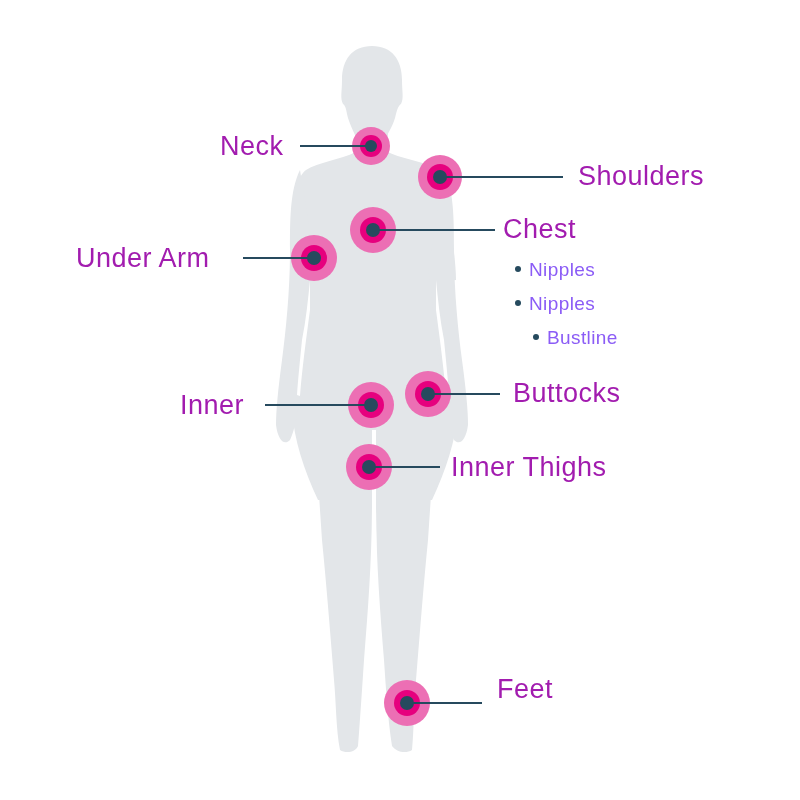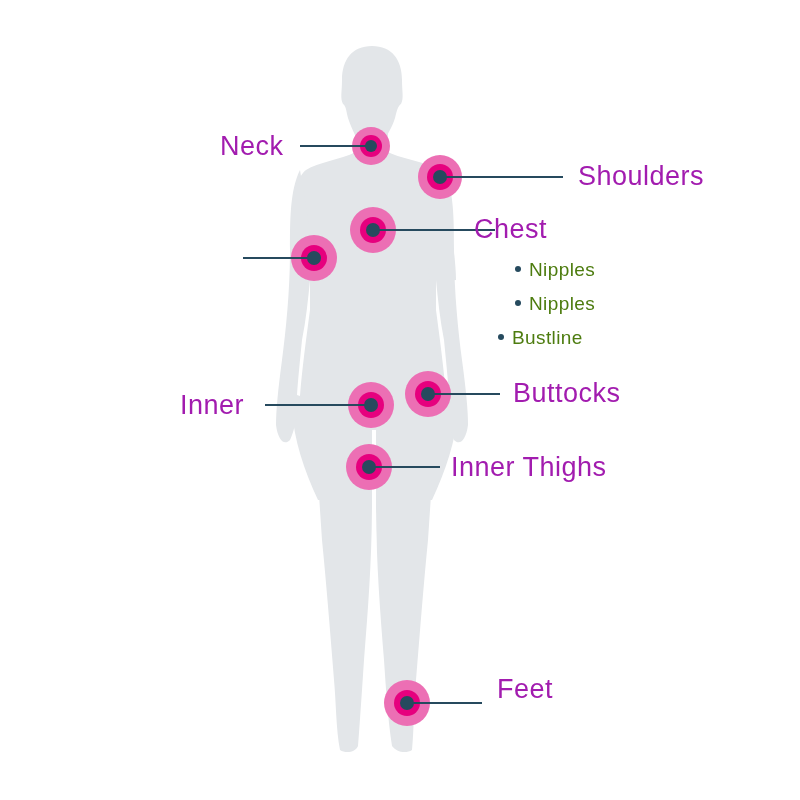--- a/index.html
+++ b/index.html
@@ -2,21 +2,21 @@
 <html><head>
   <meta charset="utf-8">
   <style>
     html, body { margin: 0; padding: 0; background: #ffffff; }
     body { width: 800px; height: 800px; position: relative; overflow: hidden;
            font-family: "Liberation Sans", "DejaVu Sans", sans-serif; }
     #stage { position: absolute; left: 0; top: 0; width: 800px; height: 800px; }
     svg.figure { position: absolute; left: 0; top: 0; }
     .label { position: absolute; color: #a21caf; font-size: 27px; line-height: 1;
              white-space: nowrap; letter-spacing: 0.5px; }
-    .sub { position: absolute; color: #4d7c0f; font-size: 19px; line-height: 1;
+    .sub { position: absolute; color: #8b5cf6; font-size: 19px; line-height: 1;
            white-space: nowrap; letter-spacing: 0.4px; }
     .sub .bullet { display: inline-block; width: 6px; height: 6px; border-radius: 50%;
                    background: #264a5e; margin-right: 8px; vertical-align: middle;
                    position: relative; top: -2px; }
   </style>
 </head>
 <body>
 
 <div id="stage">
 
@@ -97,28 +97,29 @@
           <circle cx="407" cy="703" r="23" fill="#ec6fb4"></circle>
           <circle cx="407" cy="703" r="13" fill="#e6007e"></circle>
           <line x1="407" y1="703" x2="482" y2="703" stroke="#264a5e" stroke-width="2"></line>
           <circle cx="407" cy="703" r="7" fill="#264a5e"></circle>
         </g>
       </g>
   </svg>
 
   <div class="label" style="left:220px; top:133px;">Neck</div>
   <div class="label" style="left:578px; top:163px;">Shoulders</div>
-  <div class="label" style="left:474px; top:216px;text-align:right;">Chest</div>
+  <div class="label" style="left:503px; top:216px;text-align:right;">Chest</div>
+  <div class="label" style="left:76px; top:245px;">Under Arm</div>
   <div class="label" style="left:180px; top:392px;">Inner</div>
   <div class="label" style="left:451px; top:454px;">Inner Thighs</div>
   <div class="label" style="left:513px; top:380px;">Buttocks</div>
   <div class="label" style="left:497px; top:676px;">Feet</div>
 
   <div class="sub" style="left:515px; top:260px;">
     <span class="bullet"></span><span>Nipples</span>
   </div>
   <div class="sub" style="left:515px; top:294px;">
     <span class="bullet"></span><span>Nipples</span>
   </div>
-  <div class="sub" style="left:498px; top:328px;">
+  <div class="sub" style="left:533px; top:328px;">
     <span class="bullet"></span><span>Bustline</span>
   </div>
 </div>
 
 </body></html>

